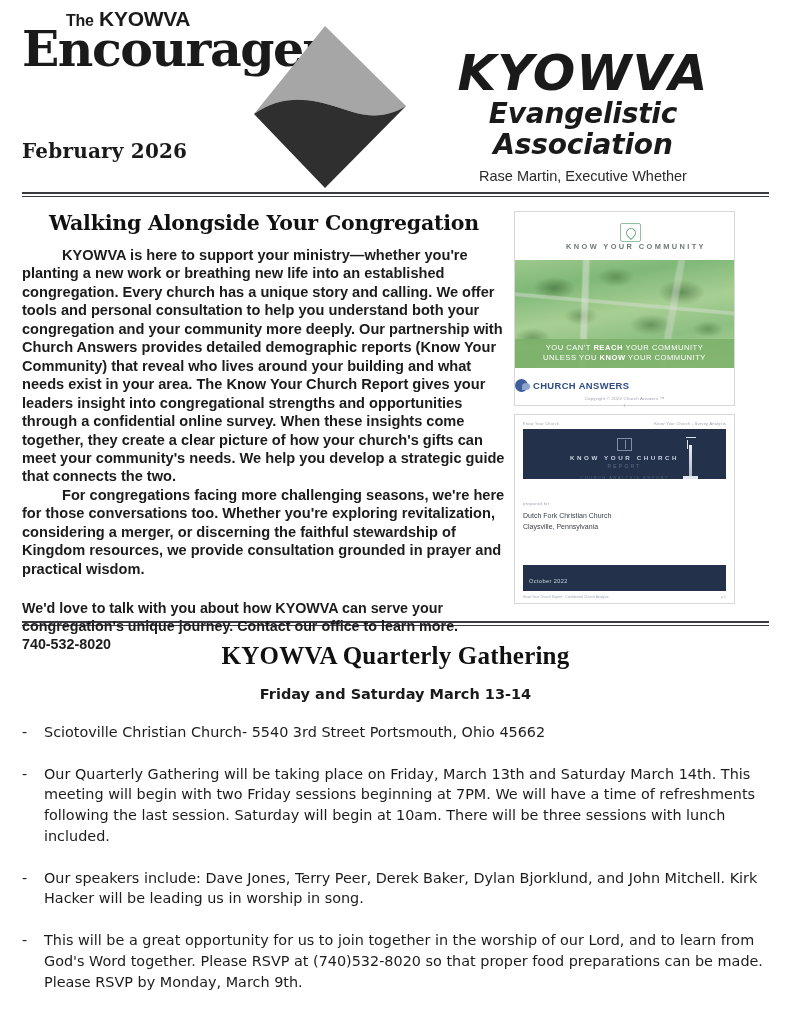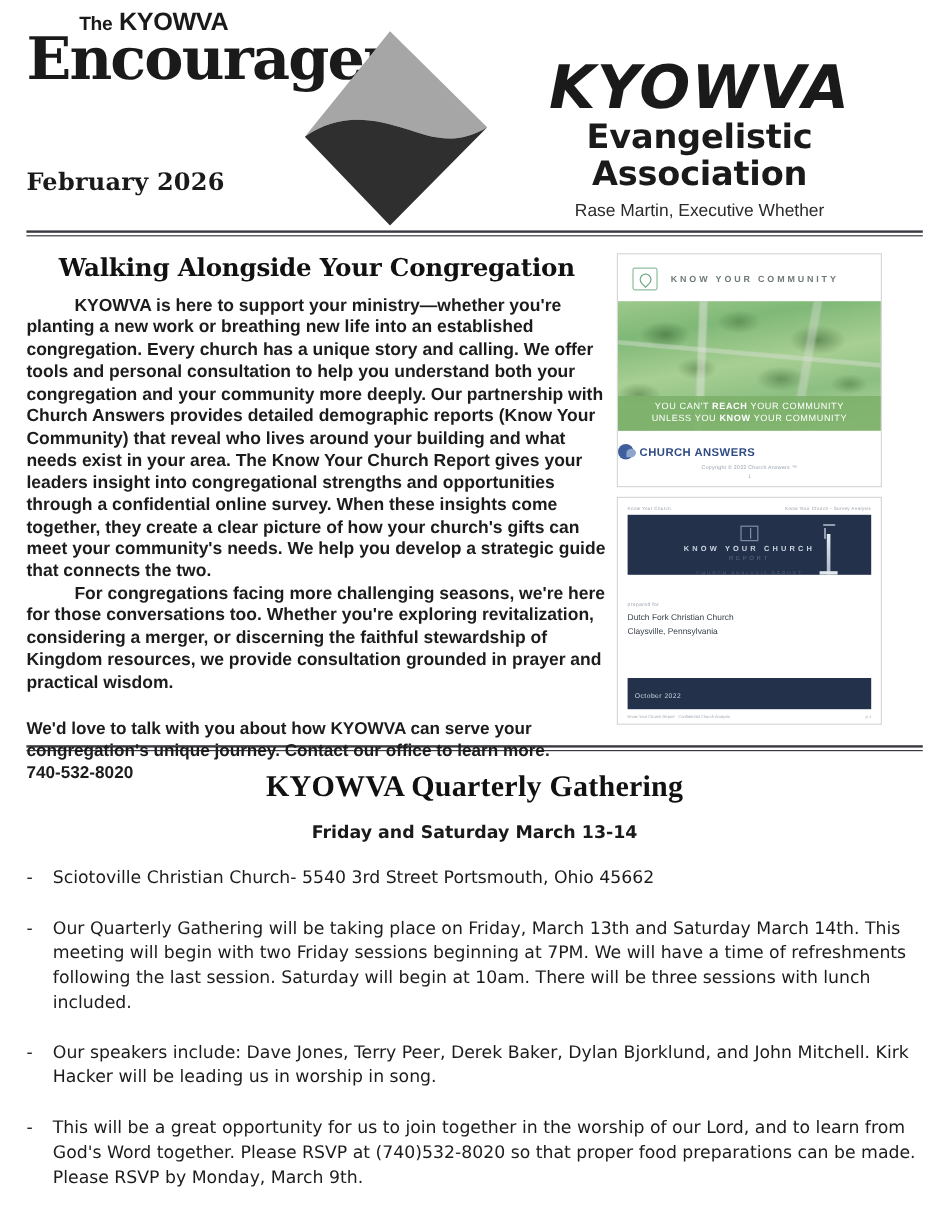--- a/index.html
+++ b/index.html
@@ -89,20 +89,21 @@
     font-weight: bold;
     font-style: italic;
     font-size: 50px;
     line-height: 1;
     letter-spacing: 1px;
     color: #1a1a1a;
   }
   .evang-assoc {
     font-family: "DejaVu Sans", sans-serif;
     font-weight: bold;
+    font-style: italic;
     font-size: 28px;
     line-height: 1.1;
     margin-top: 1px;
     letter-spacing: -0.2px;
     color: #1a1a1a;
   }
   .director {
     font-family: "Liberation Sans", sans-serif;
     font-size: 14.5px;
     margin-top: 7px;
@@ -166,20 +167,21 @@
     border: 1px solid #d8d8d8;
     box-sizing: border-box;
     position: relative;
   }
   .kyc-thumb { height: 195px; }
 
   .kyc-head {
     display: flex;
     align-items: center;
     padding: 11px 0 9px 12px;
+    flex-direction: column;
   }
   .kyc-logo-box {
     width: 19px; height: 17px;
     border: 1px solid #8fbf9e;
     border-radius: 2px;
     position: relative;
     flex: none;
   }
   .kyc-logo-box::after {
     content: "";

